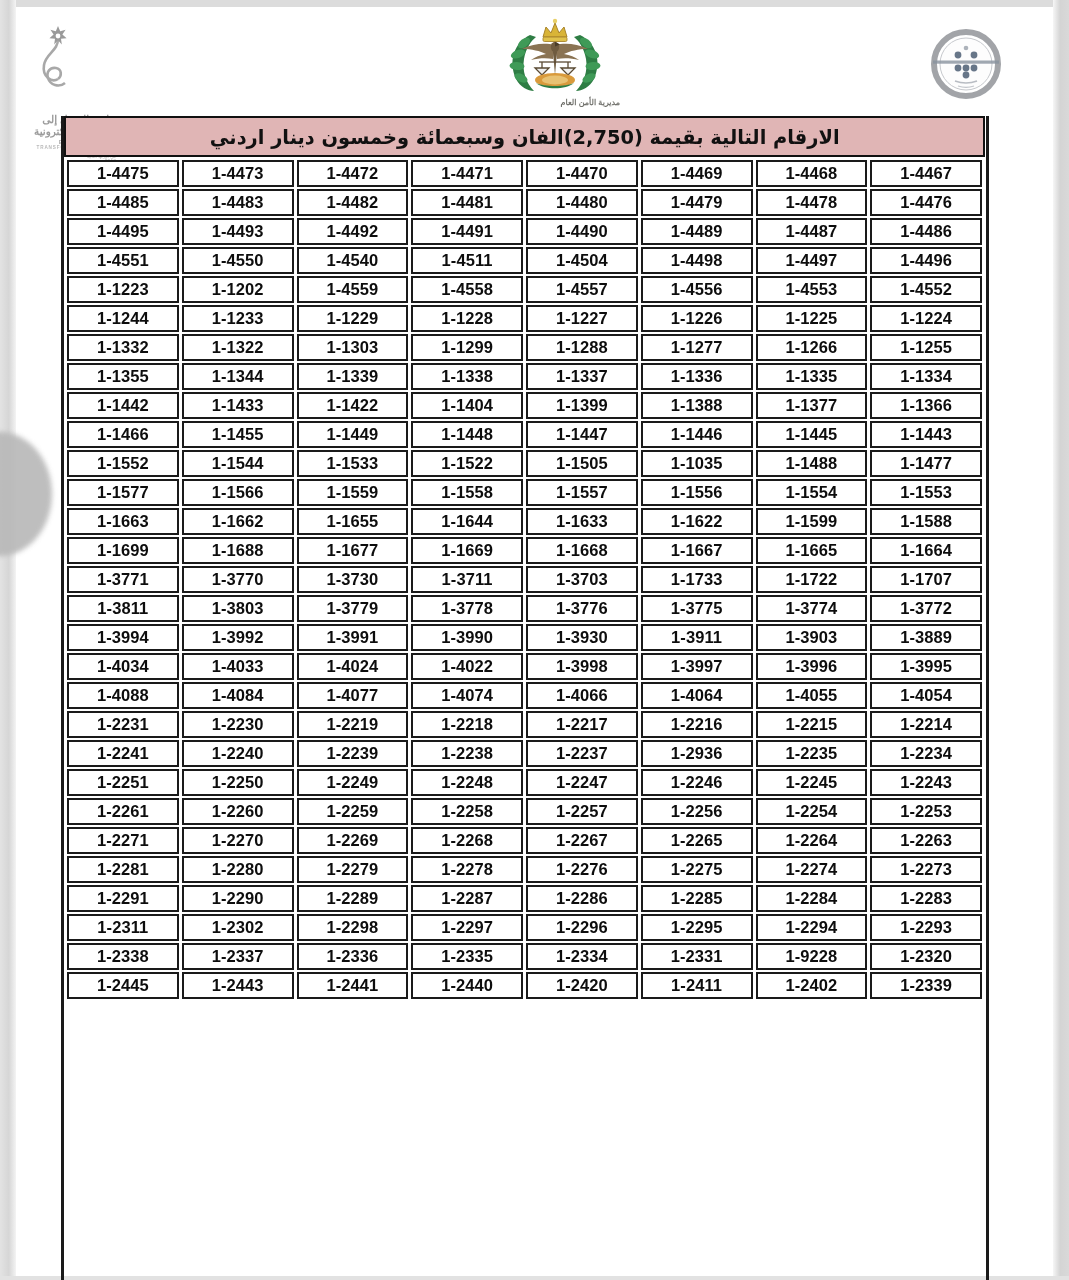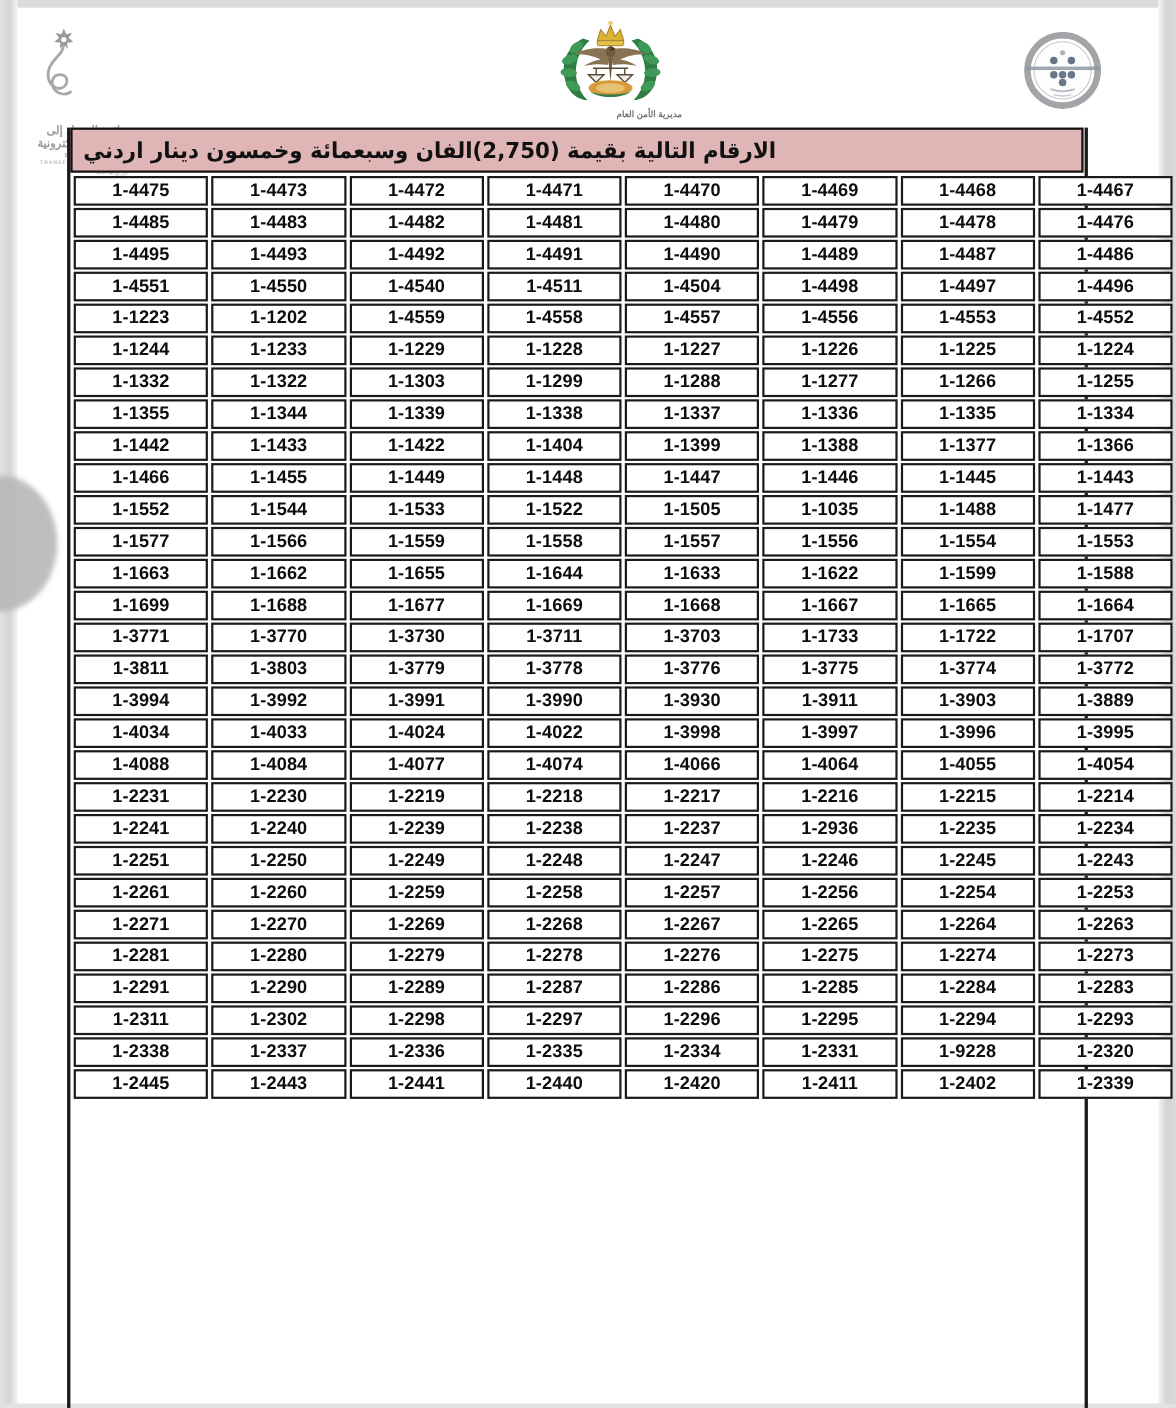--- a/index.html
+++ b/index.html
@@ -147,39 +147,40 @@
     position: absolute;
     left: 64px;
     top: 116px;
     width: 921px;
     height: 41px;
     box-sizing: border-box;
     background: #e0b5b5;
     border: 2.5px solid #111111;
     display: flex;
     align-items: center;
+    justify-content: center;
     overflow: hidden;
   }
   #title-text {
     direction: rtl;
     font-family: "DejaVu Sans", sans-serif;
     font-size: 20px;
     font-weight: 700;
     color: #111111;
     letter-spacing: -.2px;
     white-space: nowrap;
     transform: scaleX(.97);
   }
 
   
   #numbers-table {
     position: absolute;
     left: 64px;
     top: 158px;
-    width: 1005px;
+    width: 921px;
     border-collapse: separate;
     border-spacing: 3px 2px;
     table-layout: fixed;
   }
   #numbers-table td {
     height: 27px;
     box-sizing: border-box;
     border: 2.3px solid #1a1a1a;
     background: #ffffff;
     text-align: center;

